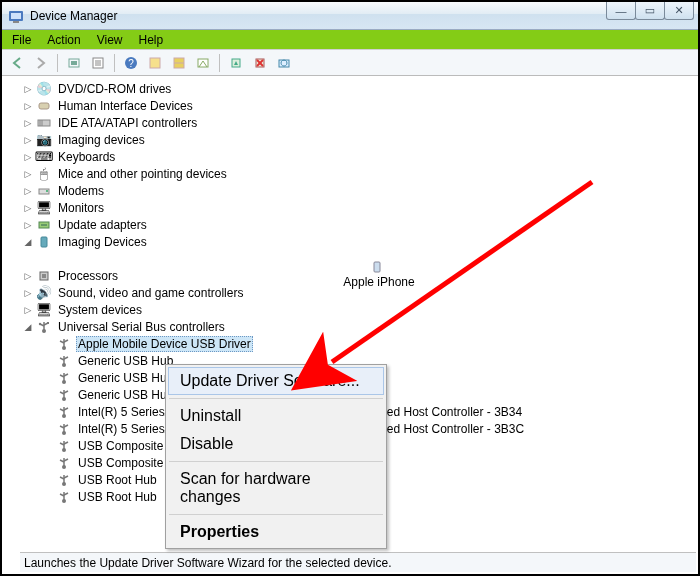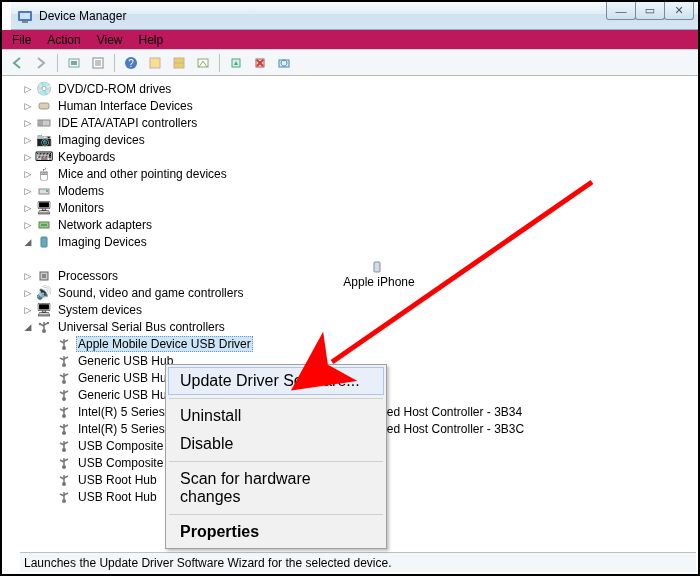--- a/index.html
+++ b/index.html
@@ -15,21 +15,20 @@
       border: 2px solid #000;
     }
     .titlebar {
       height: 28px;
       background: linear-gradient(to bottom, #f8fbfd 0%, #e1ecf4 45%, #cfe1ef 46%, #d7e6f3 100%);
       border-bottom: 1px solid #9aaac2;
       display: flex;
       align-items: center;
       padding: 0 6px;
       position: relative;
-      margin-left: 9px;
     }
     .titlebar .app-icon {
       width: 16px; height: 16px;
       display: inline-flex; align-items: center; justify-content: center;
       margin-right: 6px;
       font-size: 14px;
     }
     .titlebar .title-text {
       font-size: 12px;
       color: #000;
@@ -50,21 +49,21 @@
       display:flex;align-items:center;justify-content:center;
       font-size:11px;color:#456;
     }
     .menubar {
       height: 20px;
       padding: 0 2px;
       display: flex;
       align-items: center;
       font-size: 12px;
       border-bottom: 1px solid #d0d0d0;
-      background:#be185d;
+      background:#84cc16;
     }
     .menubar span {
       padding: 2px 8px;
       cursor: default;
     }
     .toolbar {
       height: 26px;
       display: flex;
       align-items: center;
       padding: 0 4px;
@@ -321,21 +320,21 @@
       <span class="label">Monitors</span>
     </div>
   <div class="node ind1">
       <span class="exp">▷</span>
       <span class="dev-icon">
         <svg width="14" height="14">
           <rect x="2" y="4" width="10" height="6" fill="#9c7" stroke="#585"></rect>
           <rect x="4" y="6" width="6" height="2" fill="#696"></rect>
         </svg>
       </span>
-      <span class="label">Network adapters</span>
+      <span class="label">Update adapters</span>
     </div>
   <div class="node ind1">
       <span class="exp">◢</span>
       <span class="dev-icon">
         <svg width="14" height="14">
           <rect x="4" y="2" width="6" height="10" rx="1" fill="#6ab" stroke="#489"></rect>
         </svg>
       </span>
       <span class="label">Imaging Devices</span>
     </div>

